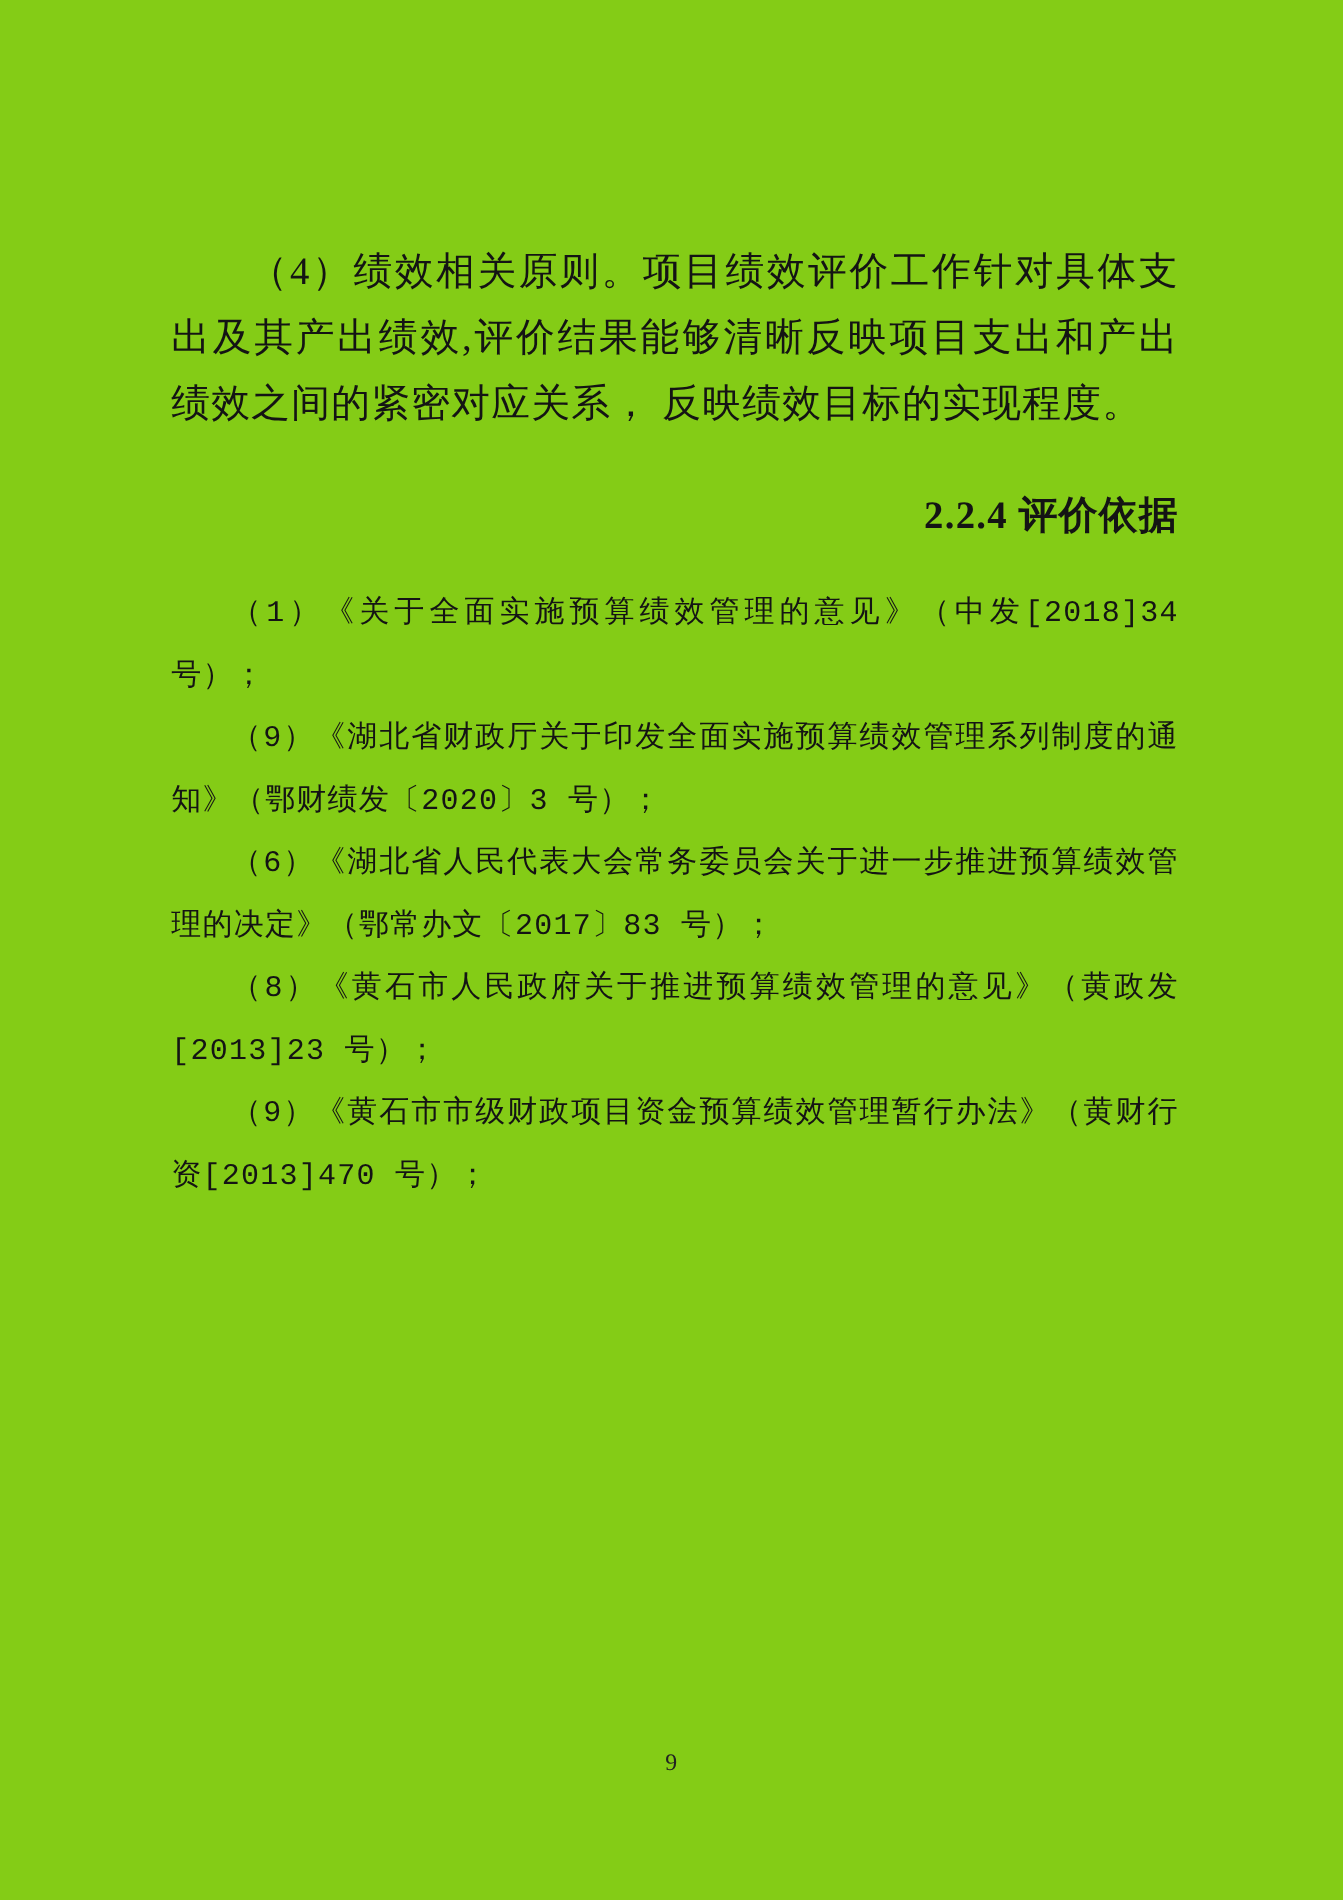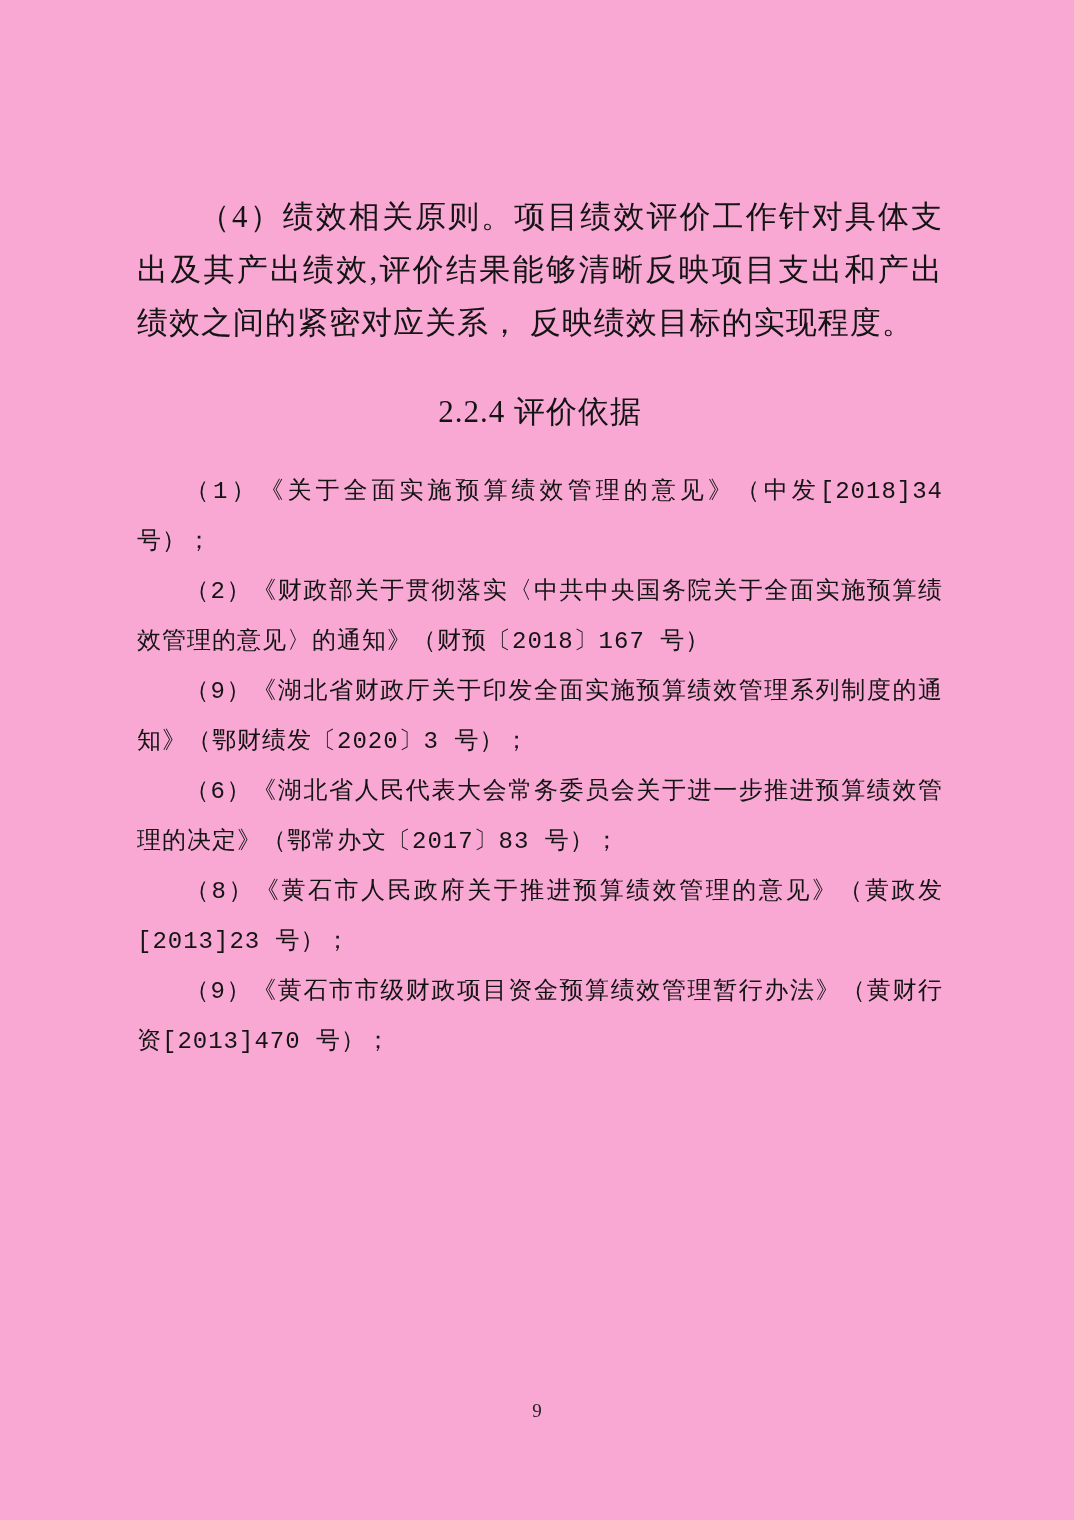--- a/index.html
+++ b/index.html
@@ -4,21 +4,21 @@
 <style>
   html, body {
     margin: 0;
     padding: 0;
     background: #ffffff;
   }
   .page {
     position: relative;
     width: 1074px;
     height: 1520px;
-    background: #f9a8d4;
+    background: #84cc16;
     overflow: hidden;
     font-family: "Liberation Serif", "DejaVu Serif", serif;
     color: #141414;
   }
   .content {
     position: absolute;
     left: 137px;
     top: 190px;
     width: 806px;
   }
@@ -31,23 +31,23 @@
     letter-spacing: 1px;
     font-weight: normal;
   }
   .intro {
     margin-bottom: 0;
   }
   .heading {
     margin: 38px 0 30px 0;
     font-size: 31px;
     line-height: 50px;
-    font-weight: normal;
+    font-weight: bold;
     text-indent: 0;
-    text-align: center;
+    text-align: right;
     letter-spacing: 1px;
   }
   .ref-item {
     font-size: 24px;
     line-height: 50px;
     font-family: Liberation Mono, monospace;
   }
   .page-number {
     position: absolute;
     top: 1398px;
@@ -62,21 +62,20 @@
 </head>
 <body>
 
 <div class="page">
   <div class="content">
     <p class="para intro">（4）绩效相关原则。项目绩效评价工作针对具体支出及其产出绩效,评价结果能够清晰反映项目支出和产出绩效之间的紧密对应关系， 反映绩效目标的实现程度。</p>
 
     <h2 class="heading">2.2.4 评价依据</h2>
 
     <p class="para ref-item">（1）《关于全面实施预算绩效管理的意见》（中发[2018]34 号）；</p>
-    <p class="para ref-item">（2）《财政部关于贯彻落实〈中共中央国务院关于全面实施预算绩效管理的意见〉的通知》（财预〔2018〕167 号）</p>
     <p class="para ref-item">（9）《湖北省财政厅关于印发全面实施预算绩效管理系列制度的通知》（鄂财绩发〔2020〕3 号）；</p>
     <p class="para ref-item">（6）《湖北省人民代表大会常务委员会关于进一步推进预算绩效管理的决定》（鄂常办文〔2017〕83 号）；</p>
     <p class="para ref-item">（8）《黄石市人民政府关于推进预算绩效管理的意见》（黄政发[2013]23 号）；</p>
     <p class="para ref-item">（9）《黄石市市级财政项目资金预算绩效管理暂行办法》（黄财行资[2013]470 号）；</p>
   </div>
 
   <div class="page-number">9</div>
 </div>
 
 </body></html>

